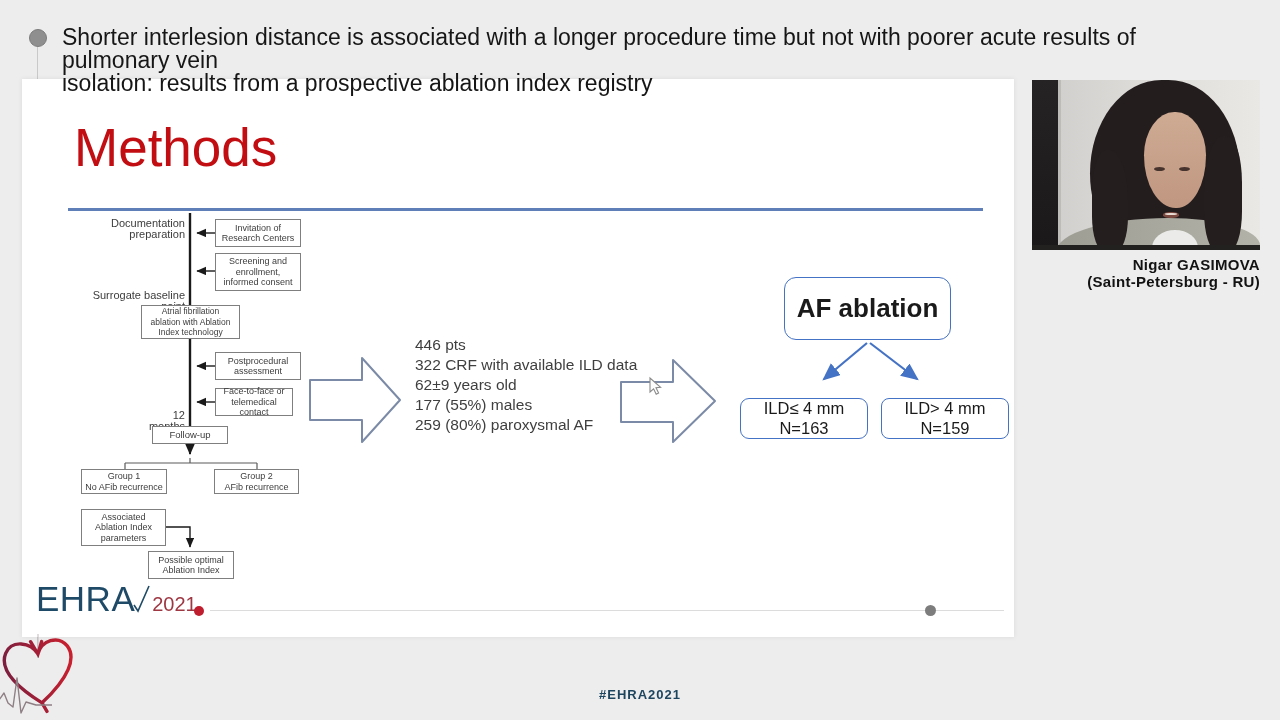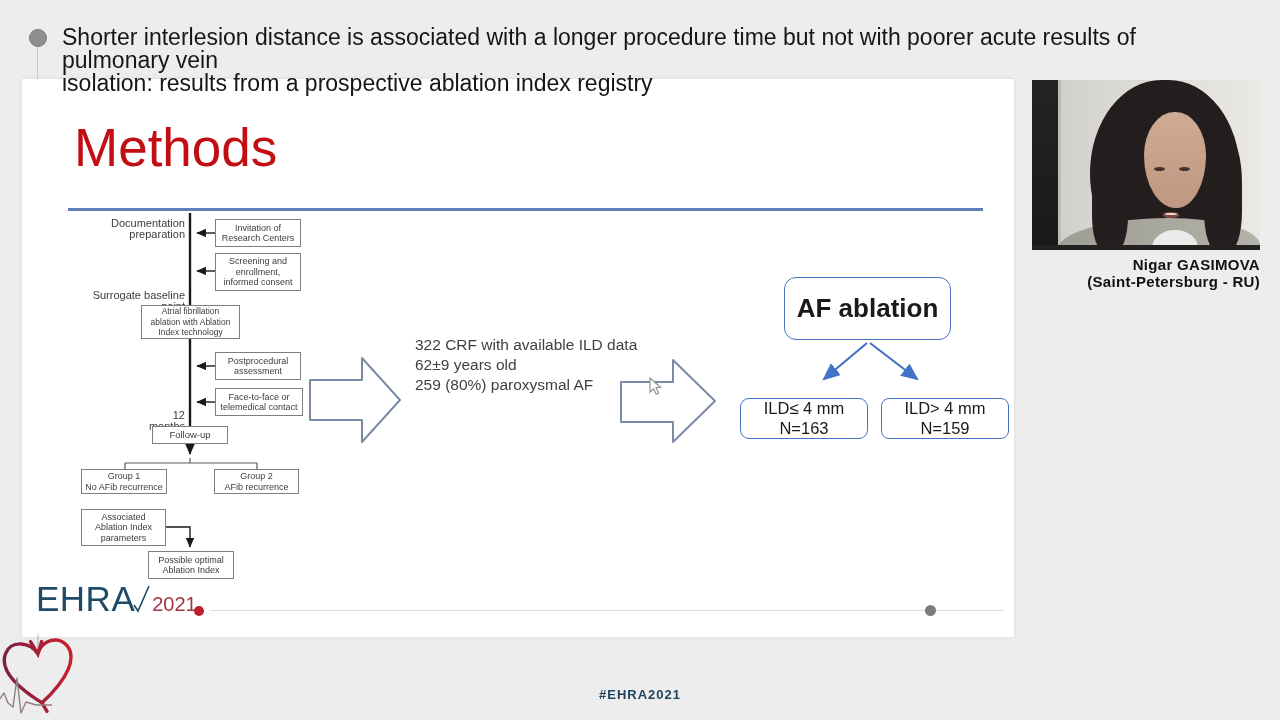--- a/index.html
+++ b/index.html
@@ -132,36 +132,38 @@
     <div class="box" style="left:193px;top:140px;width:86px;height:28px;">Invitation of
 Research Centers</div>
     <div class="box" style="left:193px;top:174px;width:86px;height:38px;">Screening and
 enrollment,
 informed consent</div>
     <div class="box" style="left:119px;top:226px;width:99px;height:34px;font-size:8.5px;">Atrial fibrillation
 ablation with Ablation
 Index technology</div>
     <div class="box" style="left:193px;top:273px;width:86px;height:28px;">Postprocedural
 assessment</div>
-    <div class="box" style="left:193px;top:309px;width:88px;height:28px;">Face-to-face or
+    <div class="box" style="left:193px;top:309px;width:78px;height:28px;">Face-to-face or
 telemedical contact</div>
     <div class="box" style="left:130px;top:347px;width:76px;height:18px;font-size:9.5px;">Follow-up</div>
     <div class="box" style="left:59px;top:390px;width:86px;height:25px;">Group 1
 No AFib recurrence</div>
     <div class="box" style="left:192px;top:390px;width:85px;height:25px;">Group 2
 AFib recurrence</div>
     <div class="box" style="left:59px;top:430px;width:85px;height:37px;">Associated
 Ablation Index
 parameters</div>
     <div class="box" style="left:126px;top:472px;width:86px;height:28px;">Possible optimal
 Ablation Index</div>
 
     <div class="abs" id="cohort">
+      <div>446 pts</div>
       <div>322 CRF with available ILD data</div>
       <div>62±9 years old</div>
+      <div>177 (55%) males</div>
       <div>259 (80%) paroxysmal AF</div>
     </div>
 
     <div class="rbox" id="af-root">AF ablation</div>
     <div class="rbox" id="ild-left">ILD≤ 4 mm
 N=163</div>
     <div class="rbox" id="ild-right">ILD&gt; 4 mm
 N=159</div>
 
     <div class="abs" id="ehra-logo">

